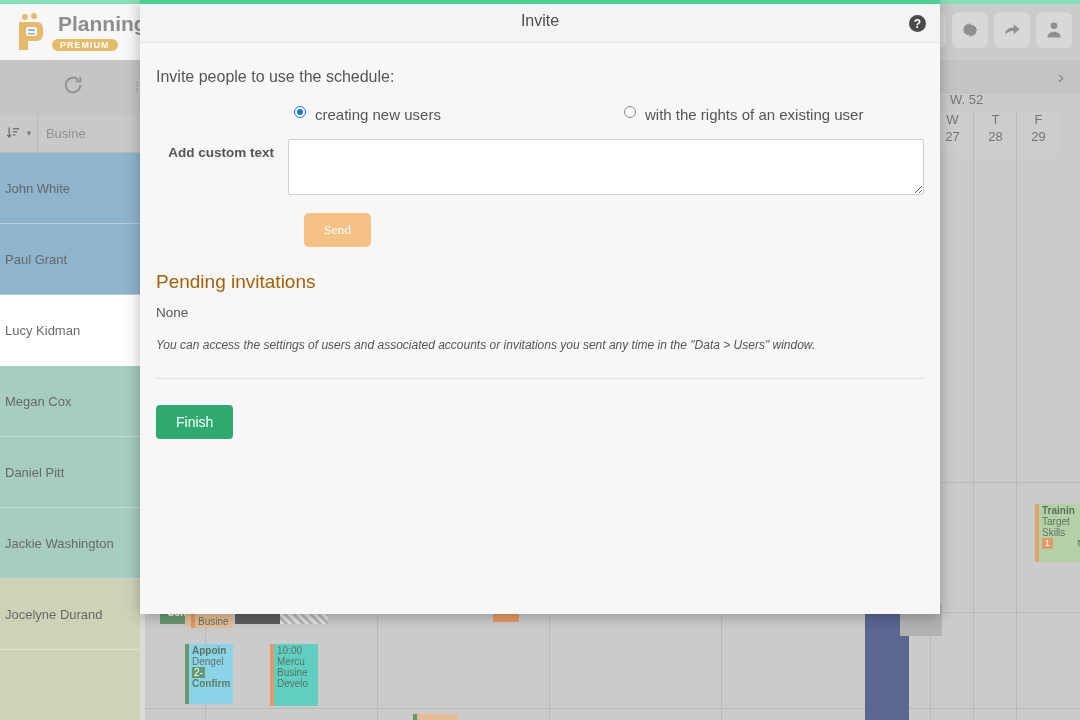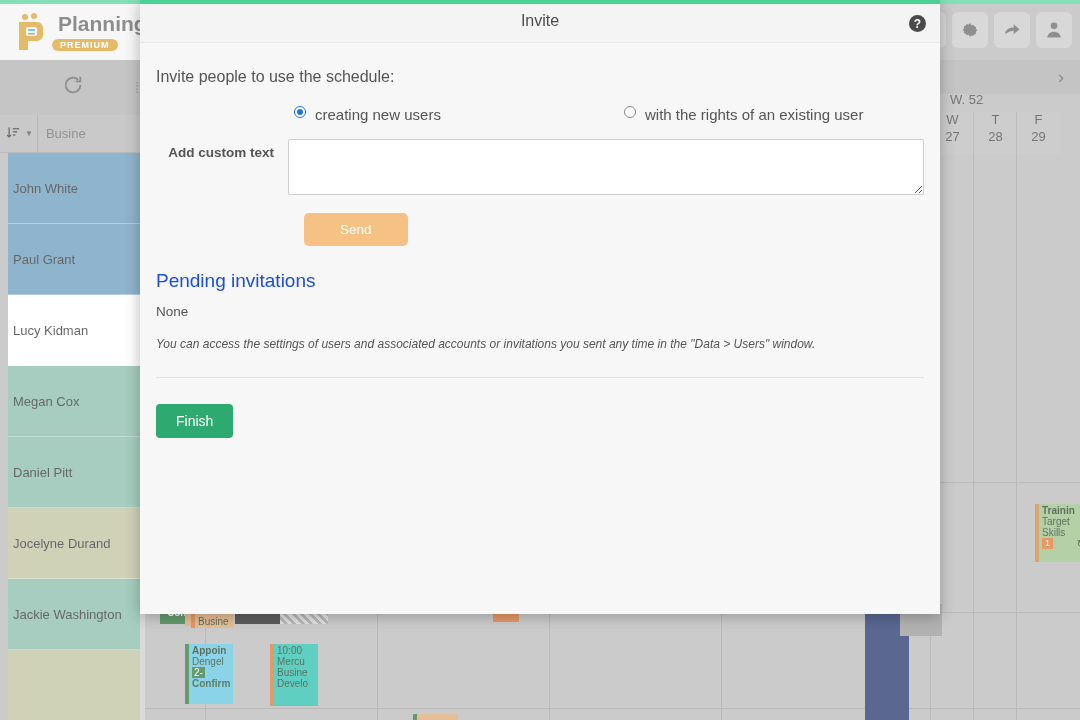--- a/index.html
+++ b/index.html
@@ -22,21 +22,21 @@
 
   .left-toolbar { position:absolute; left:0; top:60px; width:145px; height:55px; background:#aaaaaa; display:flex; align-items:center; justify-content:center; }
   .refresh-ico { font-size:22px; color:#5a5a5a; }
   .grip { position:absolute; right:6px; top:20px; color:#777; font-size:14px; }
 
   .filter-row { position:absolute; left:0; top:115px; width:145px; height:38px; background:#b0b0b0; display:flex; align-items:center; gap:4px; padding-left:6px; box-sizing:border-box; border-bottom:1px solid #9a9a9a; }
   .sort-ico { font-size:15px; color:#222; }
   .caret-sm { font-size:8px; color:#444; }
   .filter-box { flex:1; height:38px; border-left:1px solid #9a9a9a; display:flex; align-items:center; padding-left:8px; color:#5d5d5d; font-size:13px; }
 
-  .names { position:absolute; left:8px; top:153px; width:140px; }
+  .names { position:absolute; left:0; top:153px; width:140px; }
   .name-row { height:71px; display:flex; align-items:center; padding-left:5px; box-sizing:border-box; font-size:13px; color:#1c1c1c; border-bottom:1px solid rgba(255,255,255,0.35); }
 
   .side-strip { position:absolute; left:140px; top:153px; width:5px; height:567px; background:#c9c9c9; }
   .strip-seg { position:absolute; left:0; width:5px; }
 
   
   .cal { position:absolute; left:145px; top:4px; right:0; bottom:0; background:#b3b3b3; }
   .toolbar-icons { position:absolute; right:8px; top:8px; display:flex; gap:6px; }
   .tb-ico { width:36px; height:36px; border-radius:6px; background:#c6c6c6; display:flex; align-items:center; justify-content:center; color:#5a5a5a; }
   .nav-bar { position:absolute; left:0; top:56px; right:0; height:34px; background:#a8a8a8; }
@@ -91,24 +91,24 @@
     font-family:"Liberation Sans", sans-serif; font-size:13px; color:#444;
     padding:5px 7px; box-sizing:border-box; resize:both;
   }
   .ta-email { height:56px; }
   .ta-custom { height:56px; }
   .hint { font-size:11.5px; font-style:italic; color:#6e6e6e; margin-top:6px; }
 
   .send-row { margin-top:14px; margin-left:148px; }
   .btn-send {
     background:#f5c184; color:#ffffff; border:none; border-radius:5px;
-    font-size:13.5px; padding:9px 36px; font-family:Liberation Sans, sans-serif;
-  }
-
-  .pending-title { color:#1d4ed8; font-size:19px; margin:24px 0 0 0; font-weight:normal; }
+    font-size:13.5px; padding:9px 20px; font-family:Liberation Serif, serif;
+  }
+
+  .pending-title { color:#a16207; font-size:19px; margin:24px 0 0 0; font-weight:normal; }
   .pending-none { font-size:13.5px; color:#555; margin-top:12px; }
   .note { font-size:12px; font-style:italic; color:#555; margin-top:18px; }
 
   .divider { height:1px; background:#e4e4e4; margin:26px 0 0 0; }
   .btn-finish {
     margin-top:26px; background:#2eaa70; color:#fff; border:none; border-radius:4px;
     font-size:14px; padding:9px 20px; font-family:"Liberation Sans", sans-serif;
   }
 </style>
 </head>
@@ -170,25 +170,25 @@
         </div>
       <div class="name-row" style="background:#ffffff">
           <span>Lucy Kidman</span>
         </div>
       <div class="name-row" style="background:#7cb6a1">
           <span>Megan Cox</span>
         </div>
       <div class="name-row" style="background:#7cb6a1">
           <span>Daniel Pitt</span>
         </div>
+      <div class="name-row" style="background:#7cb6a1">
+          <span>Jackie Washington</span>
+        </div>
       <div class="name-row" style="background:#b8bd96">
           <span>Jocelyne Durand</span>
-        </div>
-      <div class="name-row" style="background:#7cb6a1">
-          <span>Jackie Washington</span>
         </div>
       <div class="name-row" style="background:#b8bd96">
           <span></span>
         </div>
     </div>
 
     <div class="side-strip">
       <div class="strip-seg" style="top:0px;height:60px;background:#d07a2a"></div>
       <div class="strip-seg" style="top:60px;height:80px;background:#1d6b2b"></div>
       <div class="strip-seg" style="top:148px;height:60px;background:#1d6b2b"></div>

